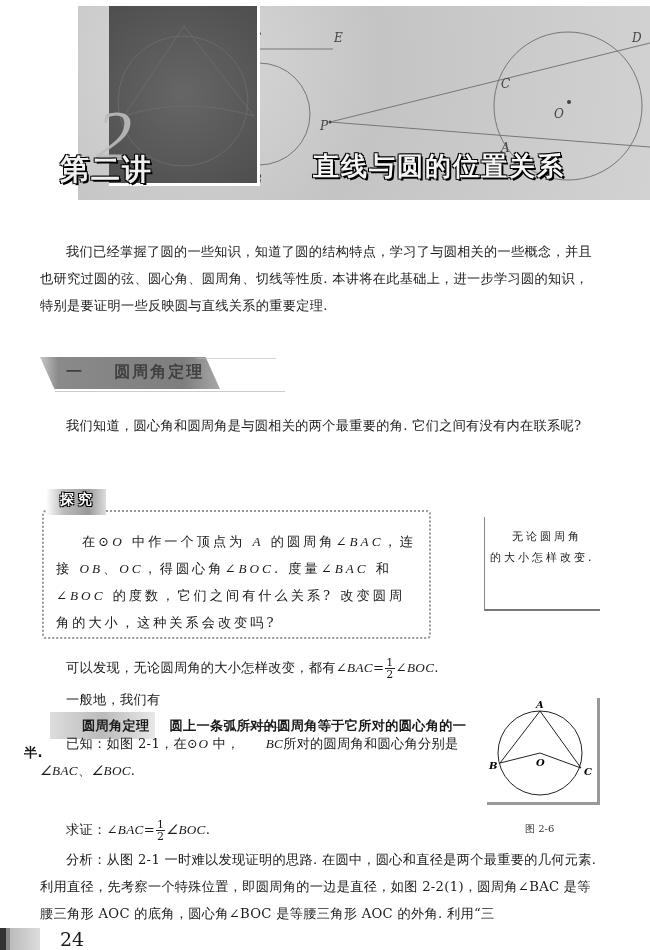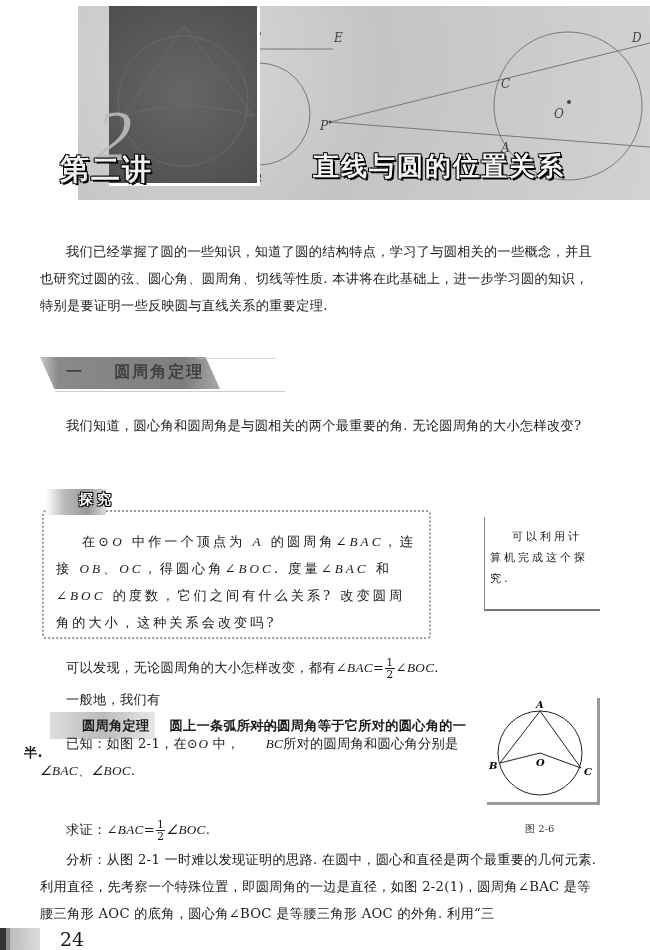--- a/index.html
+++ b/index.html
@@ -30,21 +30,21 @@
                   border-top:1px solid #bbb; transform:skewX(30deg); opacity:.6; }
   .section-underline { position:absolute; left:55px; top:391px; width:230px; height:1px; background:#ccc; }
   .section-title { position:absolute; left:66px; top:362px; font-size:16px; font-weight:bold; color:#404040;
                    font-family:"DejaVu Sans",sans-serif; letter-spacing:2px; }
   .explore-box { position:absolute; left:42px; top:510px; width:385px; height:125px;
                  border:2px dotted #999; border-radius:4px; }
   .explore-tag { position:absolute; left:46px; top:489px; width:60px; height:26px; background:#aaa;
                  background:linear-gradient(90deg,#fff 0,#bbb 30%,#999 70%,#ddd 100%); }
   .explore-tag-label { position:absolute; left:60px; top:491px; font-size:14px; font-weight:bold; color:#fff;
                        text-shadow:1px 1px 0 #000,-1px -1px 0 #000,1px -1px 0 #000,-1px 1px 0 #000;
-                       font-family:"DejaVu Sans",sans-serif; letter-spacing:4px;margin-left:19px; }
+                       font-family:"DejaVu Sans",sans-serif; letter-spacing:4px; }
   .explore-text { left:56px; top:528px; width:360px; letter-spacing:3px; }
   .note { position:absolute; left:484px; top:517px; width:115px; height:92px;
           border-left:1px solid #888; border-bottom:2px solid #777; }
   .note-text { position:absolute; left:490px; top:526px; width:105px; font-size:11px; line-height:21px; letter-spacing:3px; }
   .frac { display:inline-block; vertical-align:middle; text-align:center; font-size:11px; line-height:11px; margin:0 1px; }
   .frac span { display:block; }
   .frac .num { border-bottom:1px solid #222; padding:0 1px; }
   .it { font-style:italic; font-family:"Liberation Serif",serif; }
   .theorem-label { display:inline-block; background:linear-gradient(90deg,#ddd,#bbb,#e8e8e8); padding:0 6px;
                    font-weight:bold; font-family:"DejaVu Sans",sans-serif; margin-right:14px; }
@@ -104,29 +104,29 @@
 <div class="p intro indent">我们已经掌握了圆的一些知识，知道了圆的结构特点，学习了与圆相关的一些概念，并且也研究过圆的弦、圆心角、圆周角、切线等性质. 本讲将在此基础上，进一步学习圆的知识，特别是要证明一些反映圆与直线关系的重要定理.</div>
 
 <div class="section-band"></div>
 <div class="section-tail"></div>
 <div class="section-underline"></div>
 <div class="section-title">
   <span>一</span>&nbsp;&nbsp;&nbsp;
   <span>圆周角定理</span>
 </div>
 
-<div class="p indent" style="left:40px; top:412px; width:560px;">我们知道，圆心角和圆周角是与圆相关的两个最重要的角. 无论圆周角的大小怎样改变?</div>
+<div class="p indent" style="left:40px; top:412px; width:560px;">我们知道，圆心角和圆周角是与圆相关的两个最重要的角. 它们之间有没有内在联系呢?</div>
 
 <div class="explore-box"></div>
 <div class="explore-tag"></div>
 <div class="explore-tag-label">探究</div>
 <div class="p explore-text indent"><span>在⊙</span><span class="it">O</span><span> 中作一个顶点为 </span><span class="it">A</span><span> 的圆周角∠</span><span class="it">BAC</span><span>，连接 </span><span class="it">OB</span><span>、</span><span class="it">OC</span><span>，得圆心角∠</span><span class="it">BOC</span><span>. 度量∠</span><span class="it">BAC</span><span> 和∠</span><span class="it">BOC</span><span> 的度数，它们之间有什么关系? 改变圆周角的大小，这种关系会改变吗?</span></div>
 
 <div class="note"></div>
-<div class="note-text" style="text-indent:22px;">可以利用计算机完成这个探究.</div>
+<div class="note-text" style="text-indent:22px;">无论圆周角的大小怎样改变.</div>
 
 <div class="p" style="left:66px; top:654px; width:420px;">
   <span>可以发现，无论圆周角的大小怎样改变，都有∠</span><span class="it">BAC</span><span>=</span><span class="frac"><span class="num">1</span><span>2</span></span><span>∠</span><span class="it">BOC</span><span>.</span>
 </div>
 <div class="p" style="left:66px; top:686px;">一般地，我们有</div>
 
 <div class="p" style="left:24px; top:712px; width:445px; text-indent:26px;">
   <span class="theorem-label">圆周角定理</span><span class="theorem-text">圆上一条弧所对的圆周角等于它所对的圆心角的一半.</span>
 </div>
 

